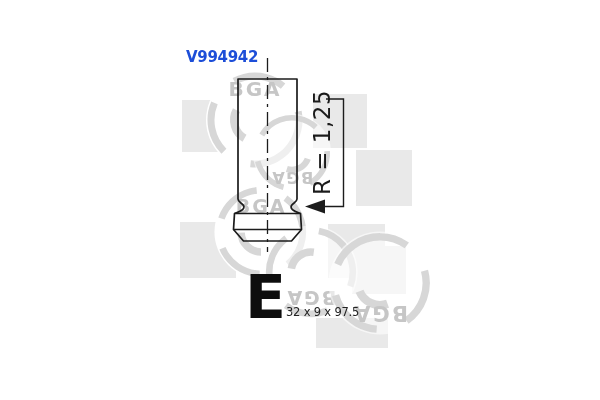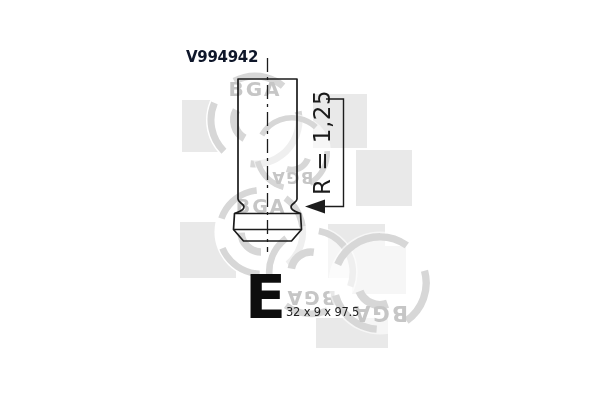--- a/index.html
+++ b/index.html
@@ -17,21 +17,21 @@
   }
   .outline{fill:none;stroke:#1c1c1c;stroke-width:1.7;stroke-linejoin:round;}
   .centerline{fill:none;stroke:#1c1c1c;stroke-width:1.3;stroke-dasharray:14 5 3 5;}
   .leader{fill:none;stroke:#1c1c1c;stroke-width:1.4;}
   .arrowhead{fill:#1c1c1c;stroke:none;}
   .radius-text{
     fill:#1a1a1a;font-size:23px;letter-spacing:0.5px;
     font-family:"DejaVu Sans","Liberation Sans",sans-serif;
   }
   .part-number{
-    position:absolute;left:186px;top:49px;color:#0f172a;
+    position:absolute;left:186px;top:49px;color:#1d4ed8;
     font-size:15px;font-weight:bold;letter-spacing:-0.3px;line-height:16px;
   }
   .type-letter{
     position:absolute;left:245px;top:267px;color:#0d0d0d;
     font-size:60px;font-weight:bold;line-height:60px;
   }
   .dims{
     position:absolute;left:286px;top:306px;color:#222;
     font-size:11.5px;line-height:12px;letter-spacing:-0.2px;
   }

